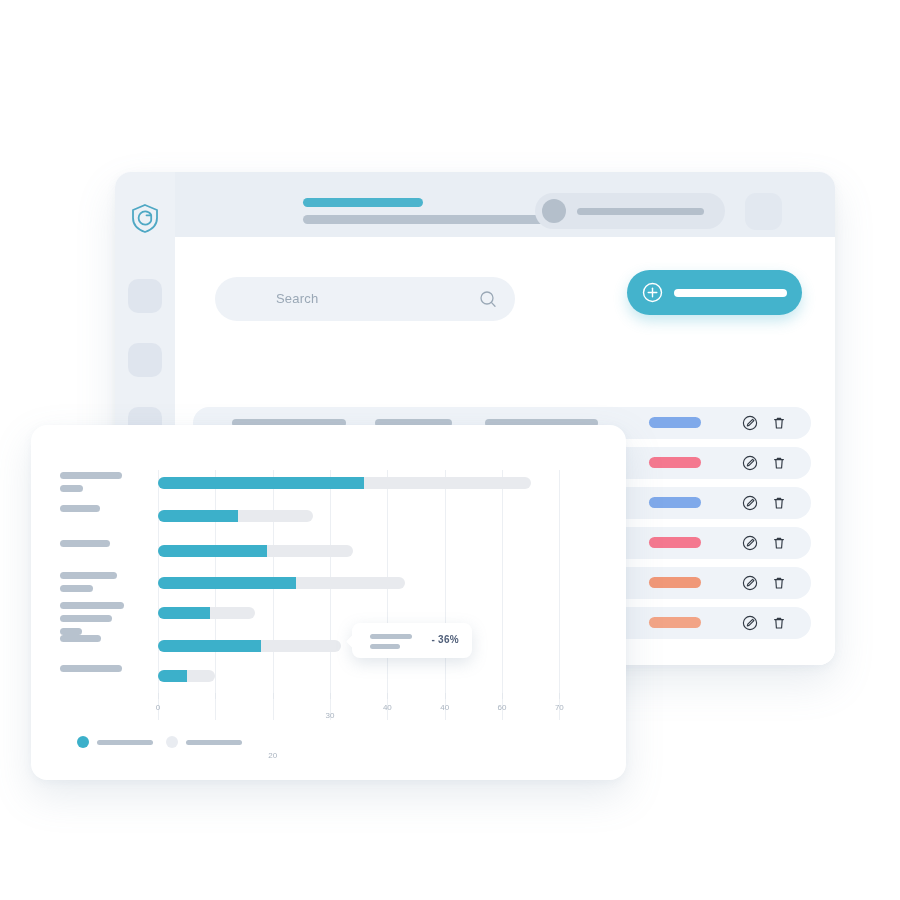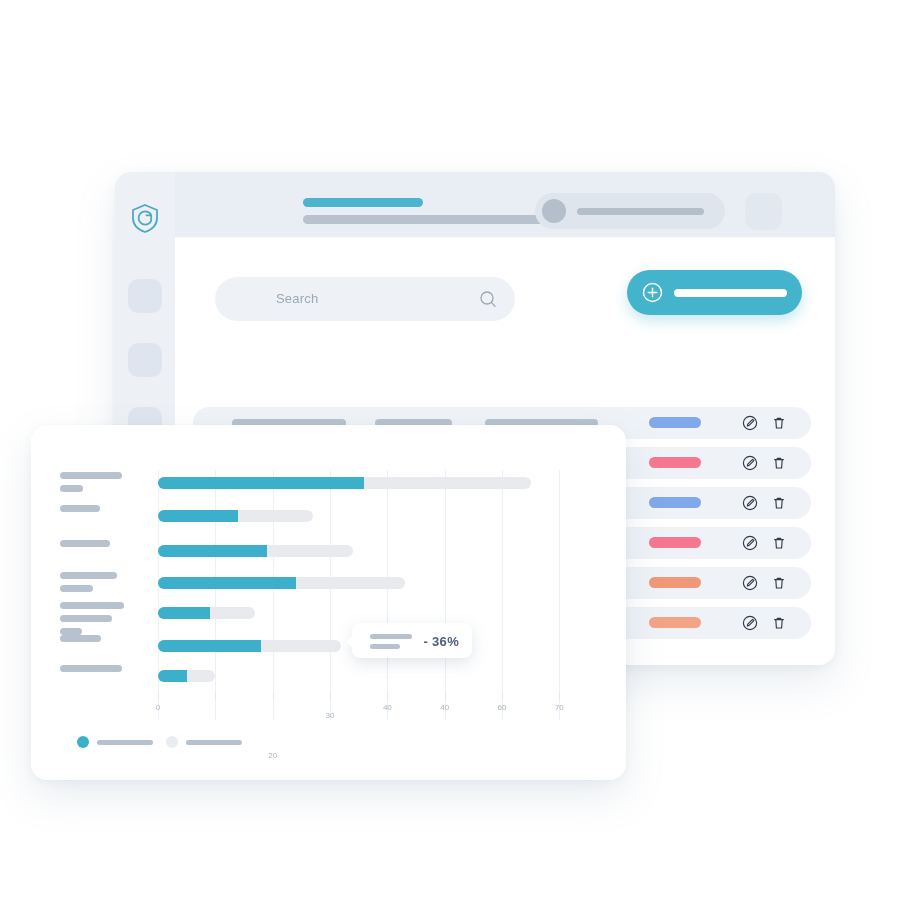--- a/index.html
+++ b/index.html
@@ -318,21 +318,21 @@
     height: 5px;
     border-radius: 3px;
     background: #b7c2ce;
   }
   .tt-line.l0 { left: 18px; top: 11px; width: 42px; }
   .tt-line.l1 { left: 18px; top: 21px; width: 30px; }
   .tt-value {
     position: absolute;
     right: 13px;
     top: 11px;
-    font-size: 13px;
+    font-size: 10px;
     font-weight: bold;
     color: #51607a;
     letter-spacing: 0.3px;
   }
 
   .legend-item {
     position: absolute;
     top: 311px;
     height: 12px;
   }

